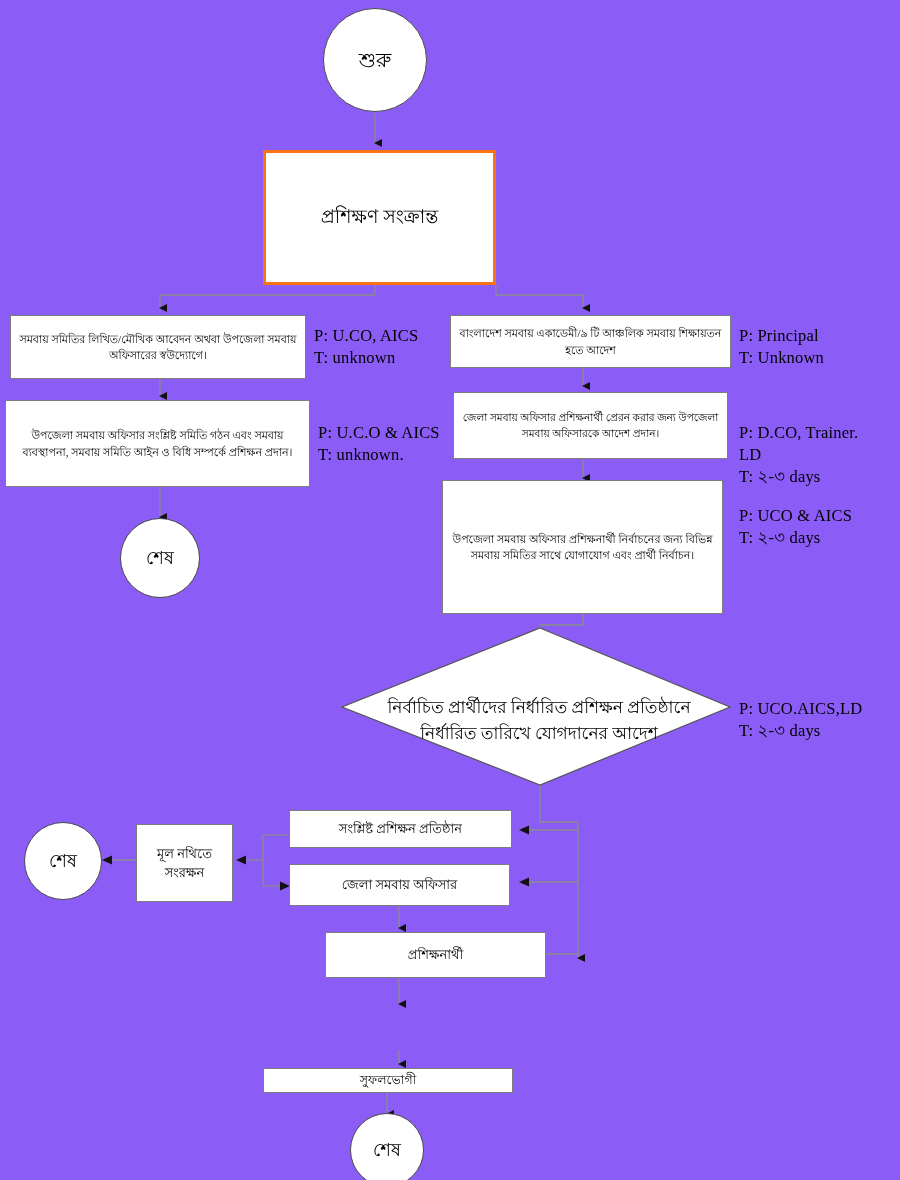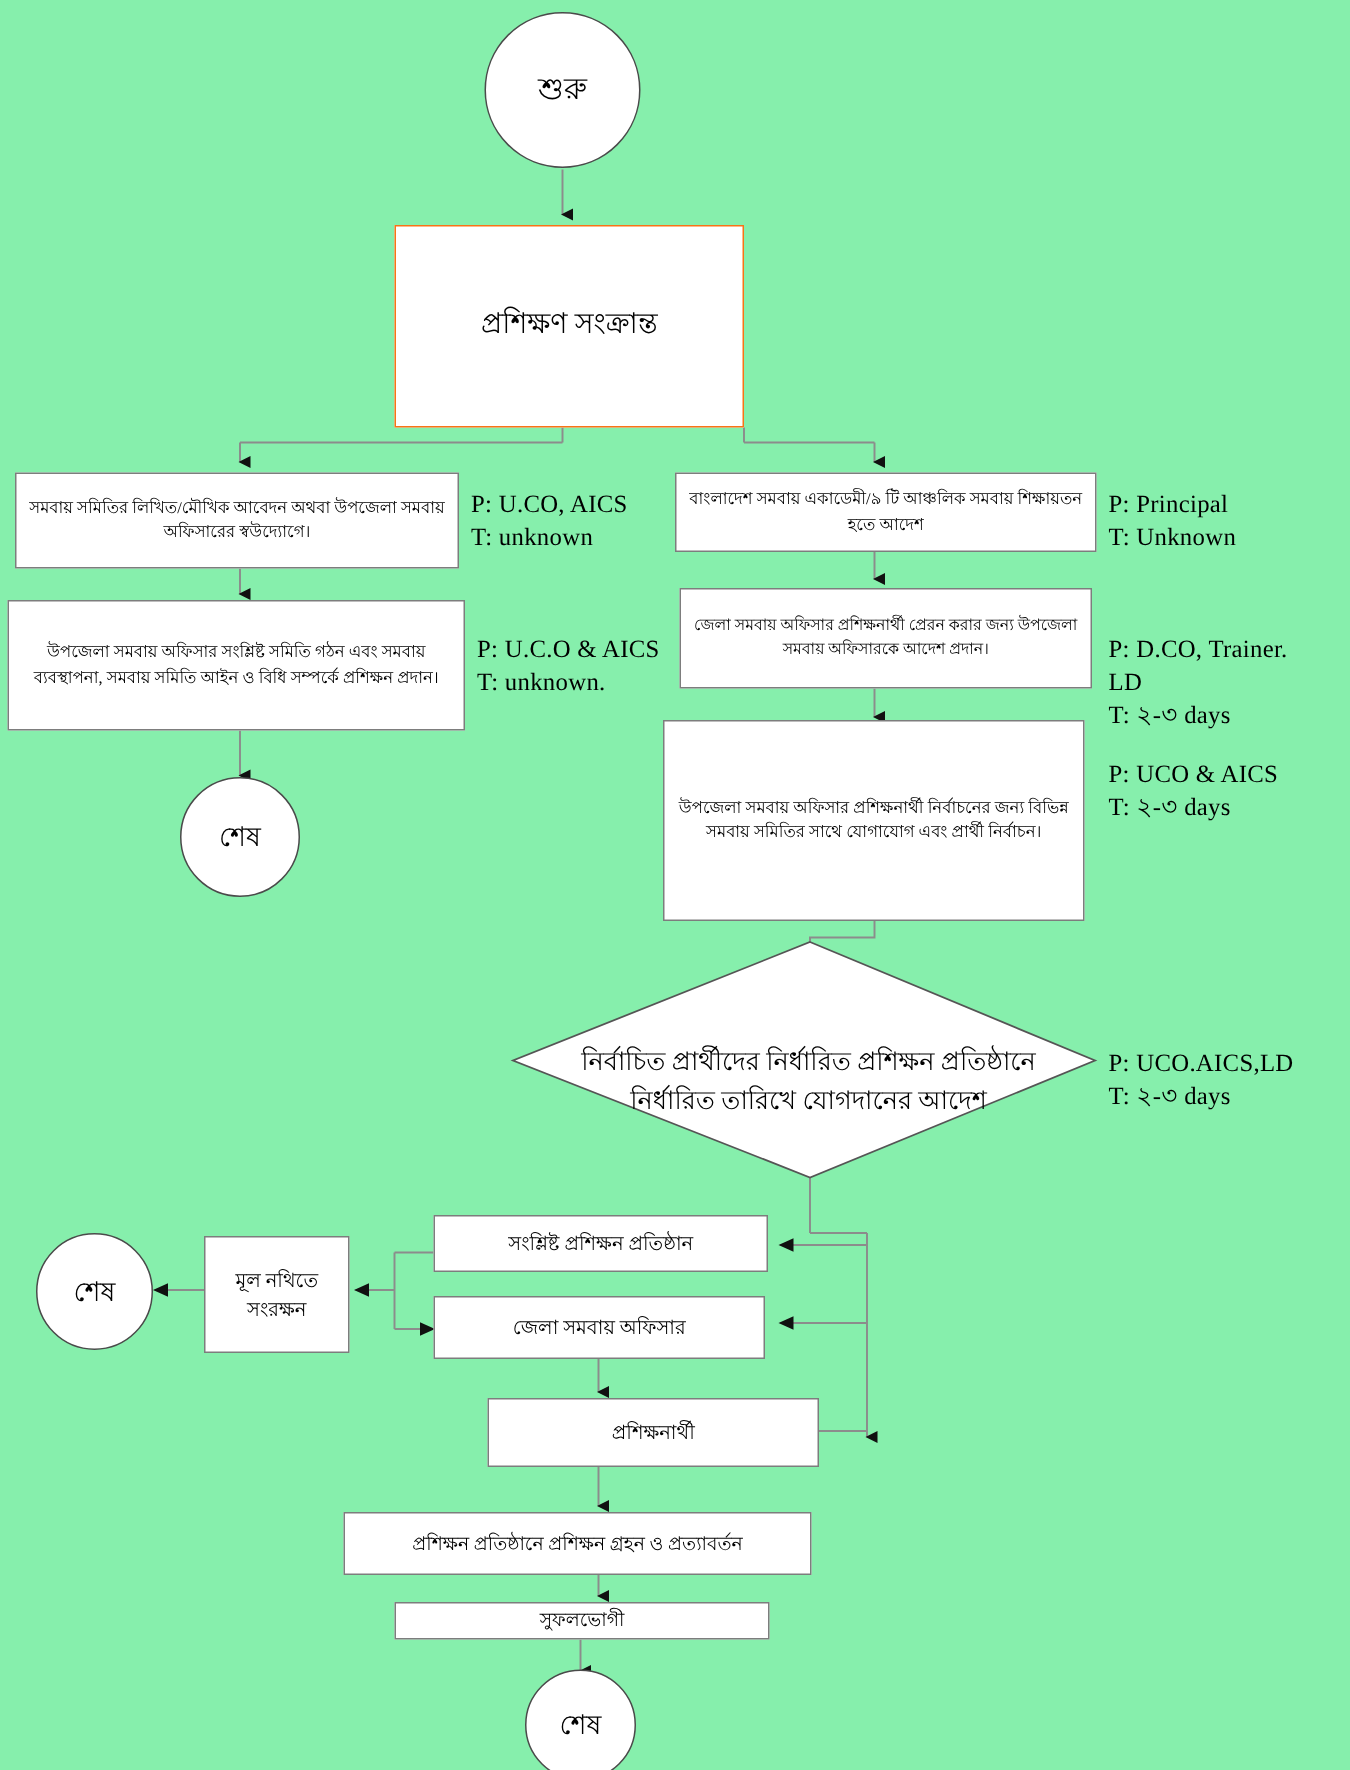--- a/index.html
+++ b/index.html
@@ -4,21 +4,21 @@
 <style>
   html, body {
     margin: 0;
     padding: 0;
     background: #ffffff;
   }
   #canvas {
     position: relative;
     width: 900px;
     height: 1180px;
-    background: #86efac;
+    background: #8b5cf6;
     font-family: "Liberation Serif", "DejaVu Serif", serif;
     overflow: hidden;
   }
   svg.layer {
     position: absolute;
     left: 0;
     top: 0;
     width: 900px;
     height: 1180px;
     pointer-events: none;
@@ -30,21 +30,21 @@
     align-items: center;
     justify-content: center;
     text-align: center;
     color: #000000;
   }
   .boxnode {
     border: 1px solid #7d7d7d;
     background: #ffffff;
   }
   .boxnode.dark {
-    border: 1px solid #f97316;
+    border: 3px solid #f97316;
   }
   .circnode {
     border: 1px solid #4a4a4a;
     border-radius: 50%;
     background: #ffffff;
   }
   .node .txt {
     display: block;
     padding: 0 6px;
     line-height: 1.5;
@@ -197,23 +197,20 @@
   </div>
 
   <div class="node circnode" style="left:24px; top:822px; width:78px; height:78px;">
     <span class="txt bn f-end">শেষ</span>
   </div>
 
   <div class="node boxnode" style="left:289px; top:932px; width:221px; height:46px;margin-left:36px;">
     <span class="txt bn f-mid">প্রশিক্ষনার্থী</span>
   </div>
 
-  <div class="node boxnode" style="left:229px; top:1008px; width:312px; height:42px;">
-    <span class="txt bn f-med">প্রশিক্ষন প্রতিষ্ঠানে প্রশিক্ষন গ্রহন ও প্রত্যাবর্তন</span>
-  </div>
 
   <div class="node boxnode" style="left:263px; top:1068px; width:250px; height:25px;">
     <span class="txt bn f-med">সুফলভোগী</span>
   </div>
 
   <div class="node circnode" style="left:350px; top:1113px; width:74px; height:74px;">
     <span class="txt bn f-end">শেষ</span>
   </div>
 
 </div>

